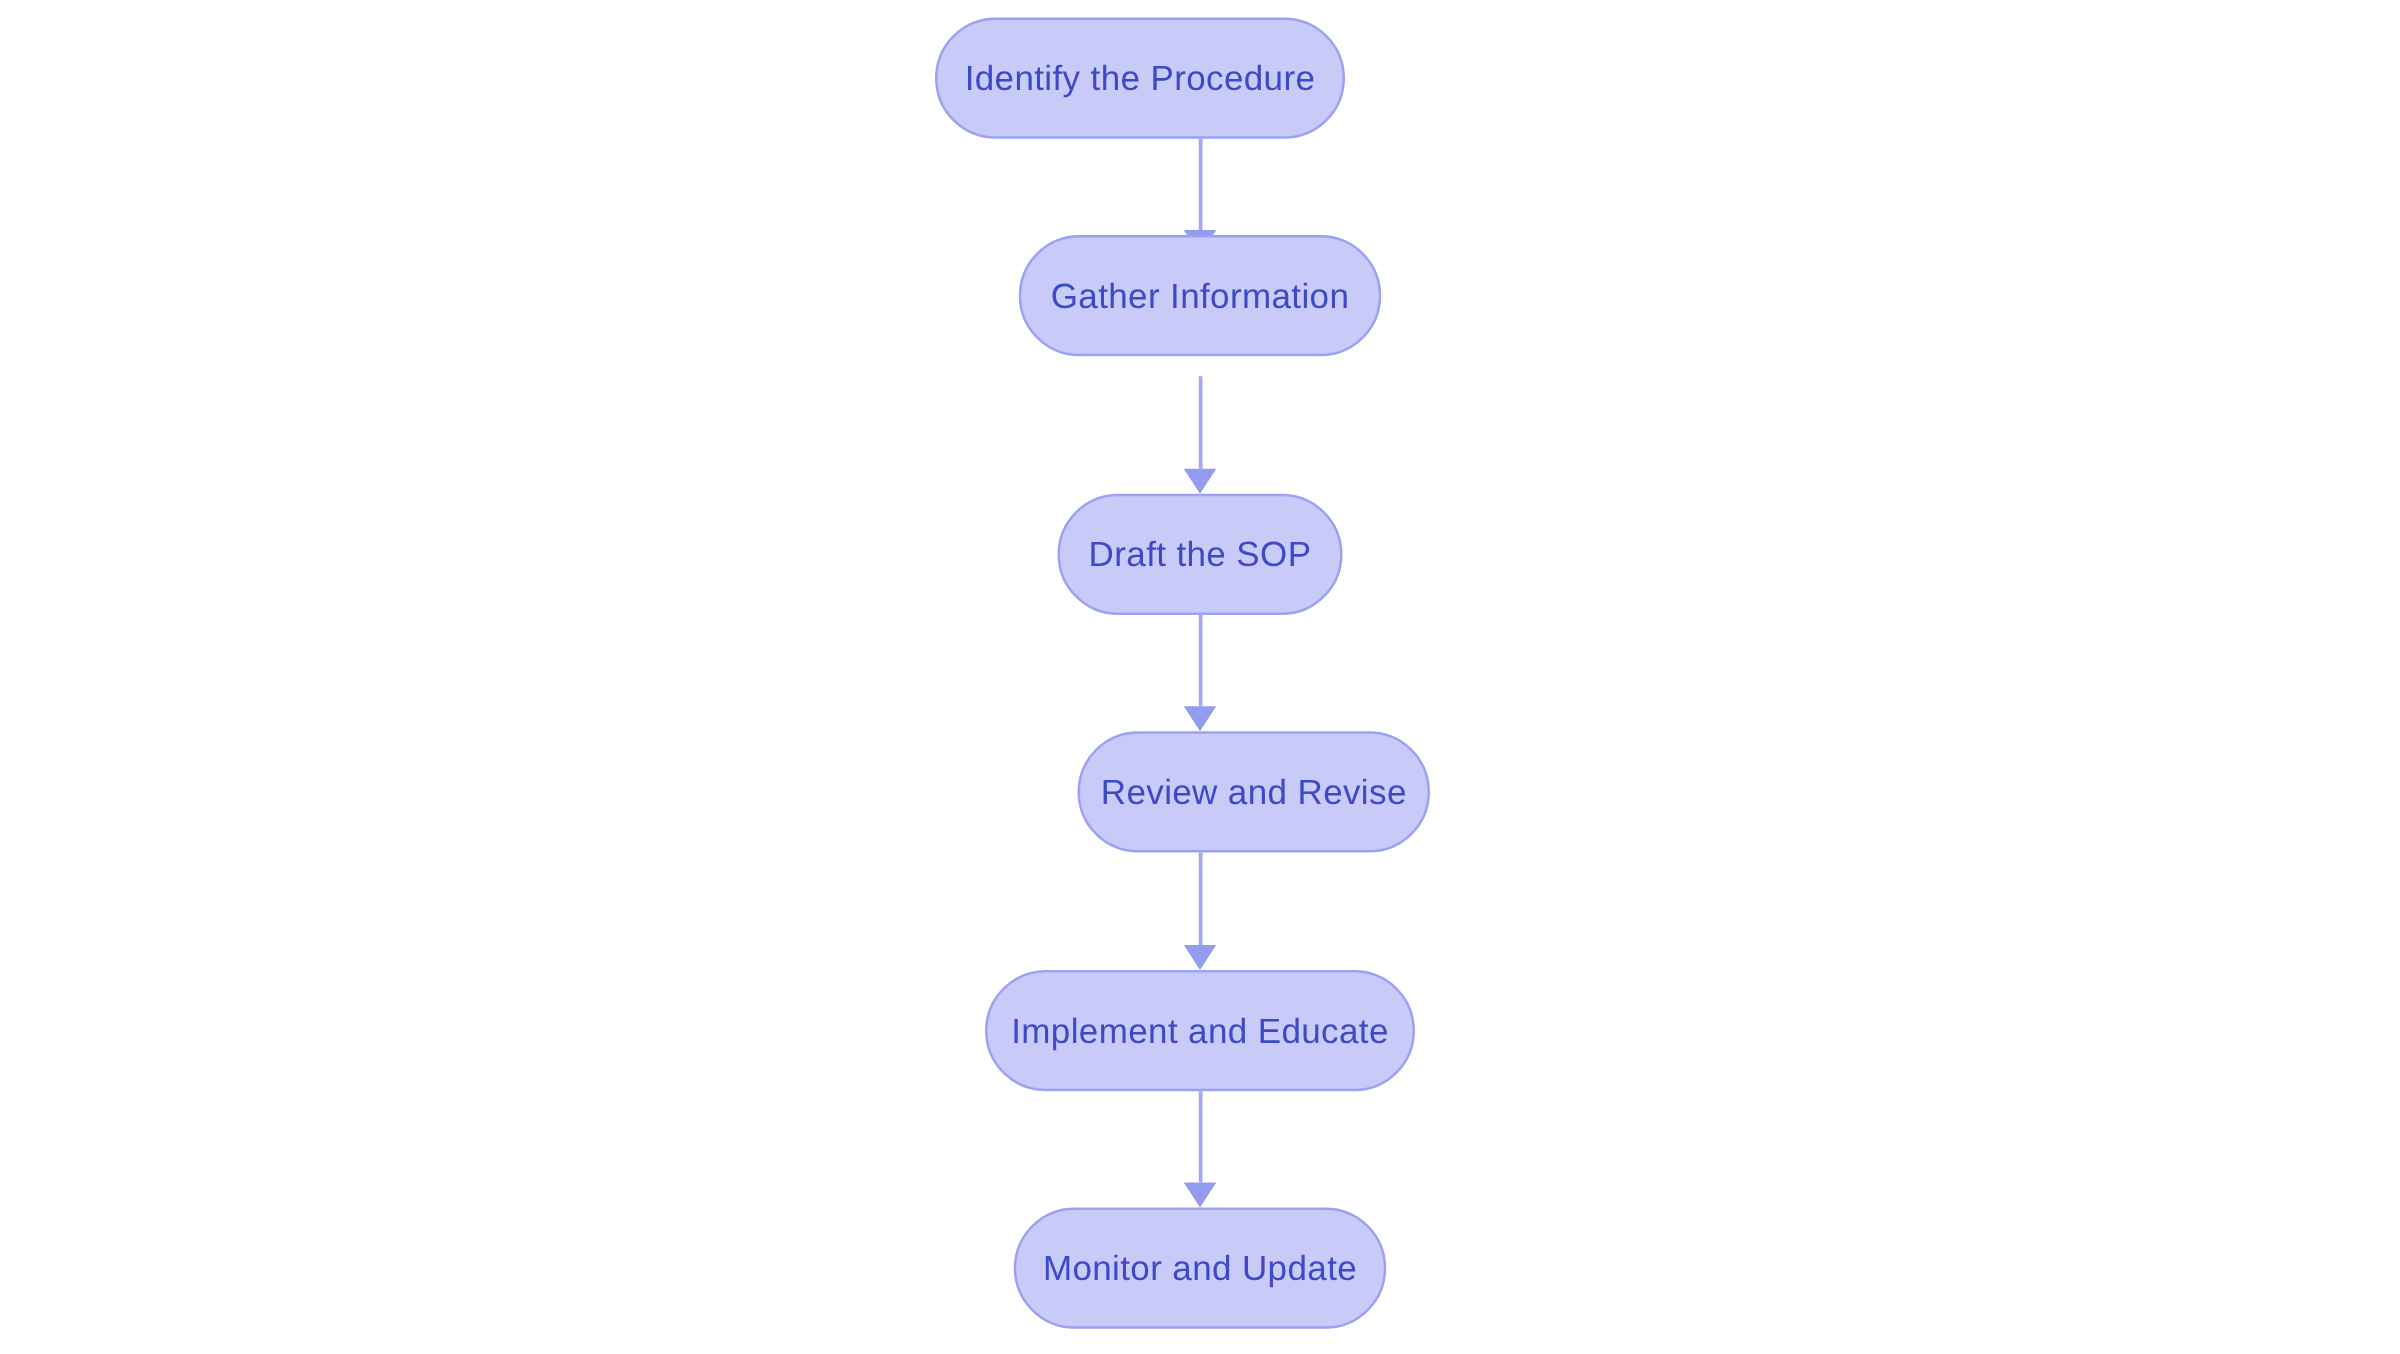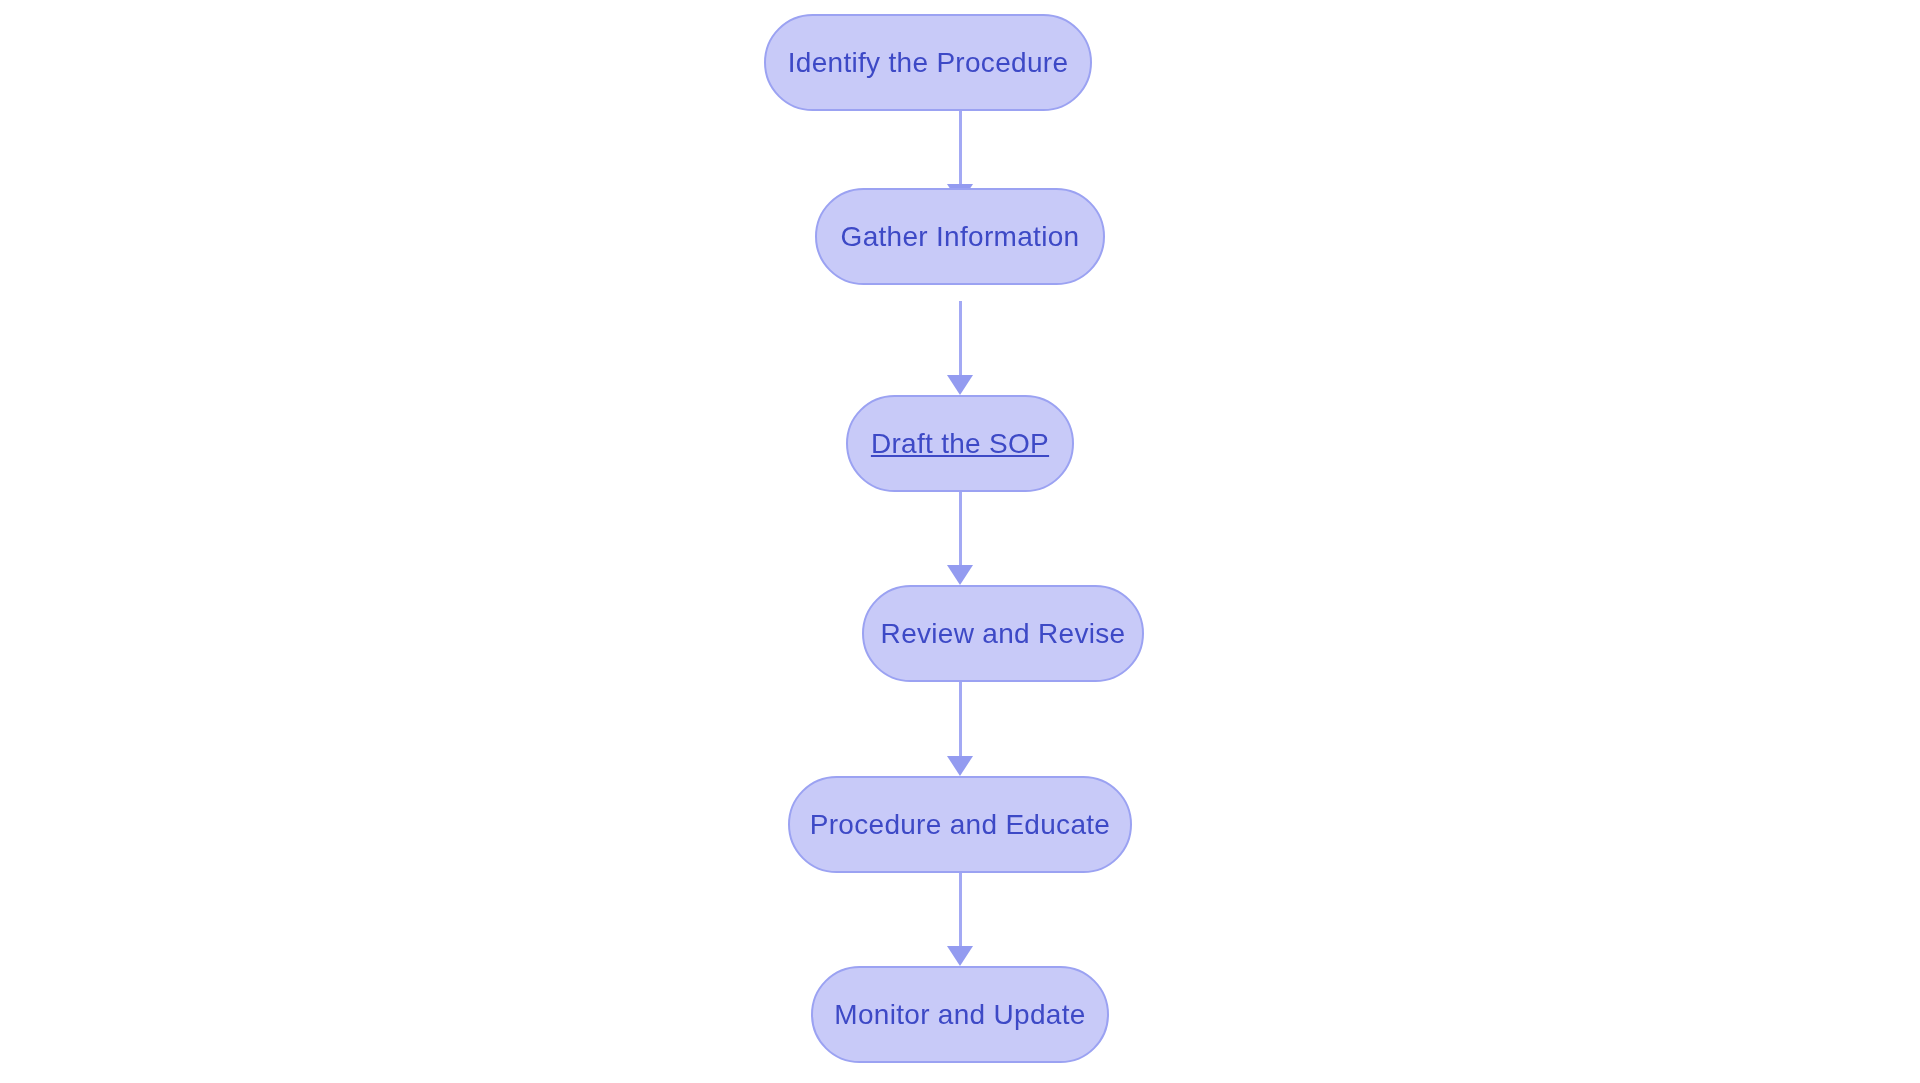--- a/index.html
+++ b/index.html
@@ -30,23 +30,23 @@
     border: 2px solid var(--node-border);
     color: var(--node-text);
     font-size: 28px;
     letter-spacing: 0.3px;
     display: flex;
     align-items: center;
     justify-content: center;
     text-align: center;
     white-space: nowrap;
   }
-  .n1 { left: 764px; top: 14px;  width: 328px; }
+  .n1 { left: 748px; top: 14px;  width: 328px; }
   .n2 { left: 815px; top: 188px; width: 290px; }
-  .n3 { left: 846px; top: 395px; width: 228px; text-decoration: underline; }
+  .n3 { left: 846px; top: 395px; width: 228px; }
   .n4 { left: 862px; top: 585px; width: 282px; }
   .n5 { left: 788px; top: 776px; width: 344px; }
   .n6 { left: 811px; top: 966px; width: 298px; }
 
   .arrow {
     position: absolute;
     left: 947px;
     width: 26px;
     display: flex;
     flex-direction: column;
@@ -96,21 +96,21 @@
     <div class="head"></div>
   </div>
 
   <div class="node n4">Review and Revise</div>
 
   <div class="arrow a4">
     <div class="line"></div>
     <div class="head"></div>
   </div>
 
-  <div class="node n5">Procedure and Educate</div>
+  <div class="node n5">Implement and Educate</div>
 
   <div class="arrow a5">
     <div class="line"></div>
     <div class="head"></div>
   </div>
 
   <div class="node n6">Monitor and Update</div>
 
 </div>
 

